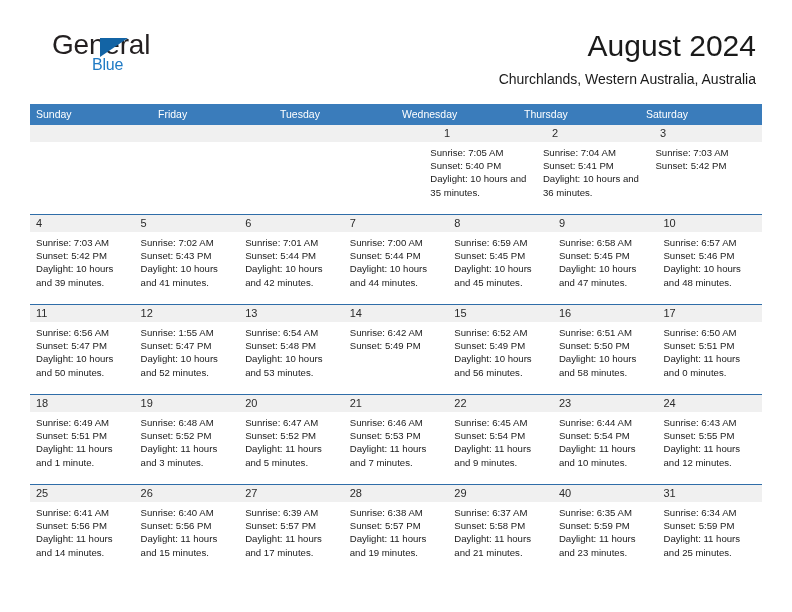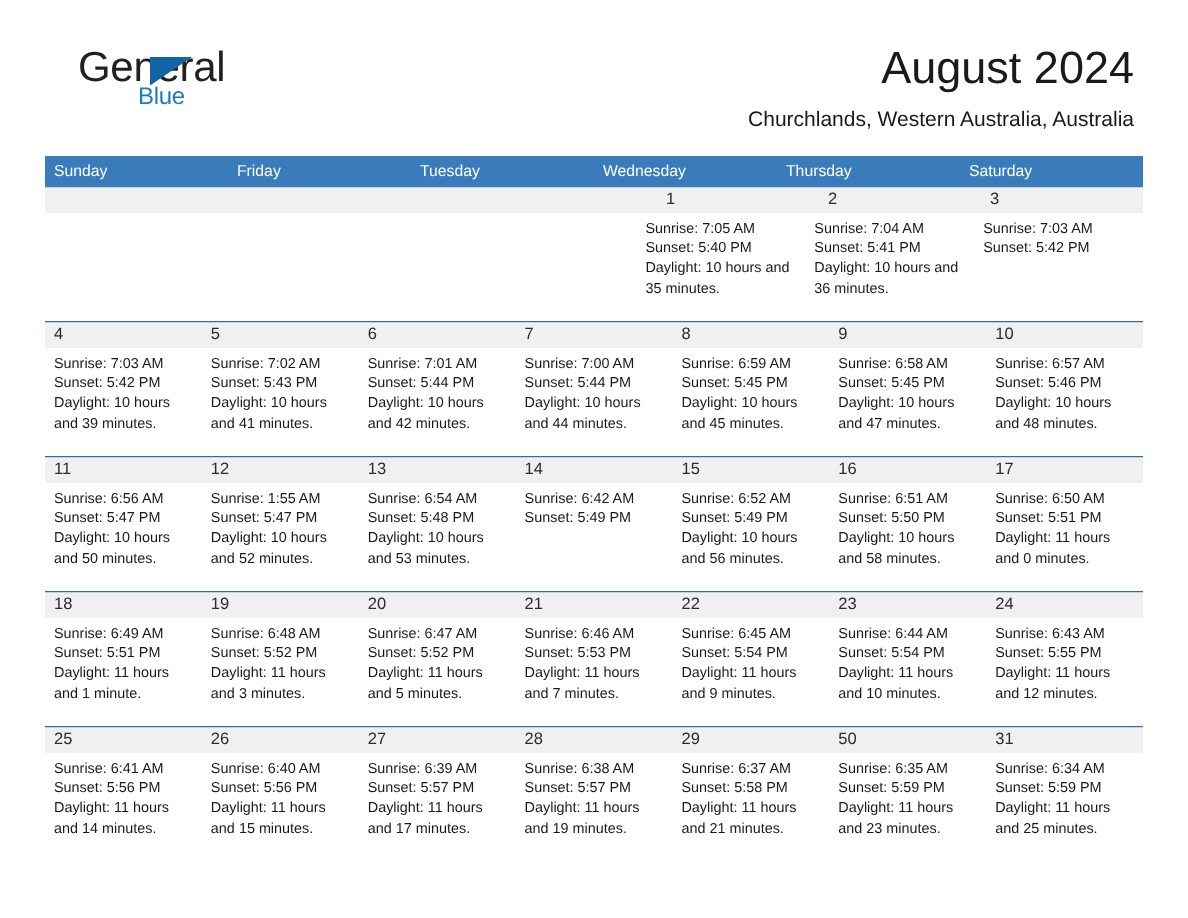--- a/index.html
+++ b/index.html
@@ -355,21 +355,21 @@
             </div>
           </div>
         </div>
         <div class="week">
           <div class="daynum-row">
             <div class="daynum">25</div>
             <div class="daynum">26</div>
             <div class="daynum">27</div>
             <div class="daynum">28</div>
             <div class="daynum">29</div>
-            <div class="daynum">50</div>
+            <div class="daynum">40</div>
             <div class="daynum">31</div>
           </div>
           <div class="detail-row">
             <div class="detail">
               <div>Sunrise: 6:41 AM</div>
               <div>Sunset: 5:56 PM</div>
               <div class="daylight">Daylight: 11 hours and 14 minutes.</div>
             </div>
             <div class="detail">
               <div>Sunrise: 6:40 AM</div>

